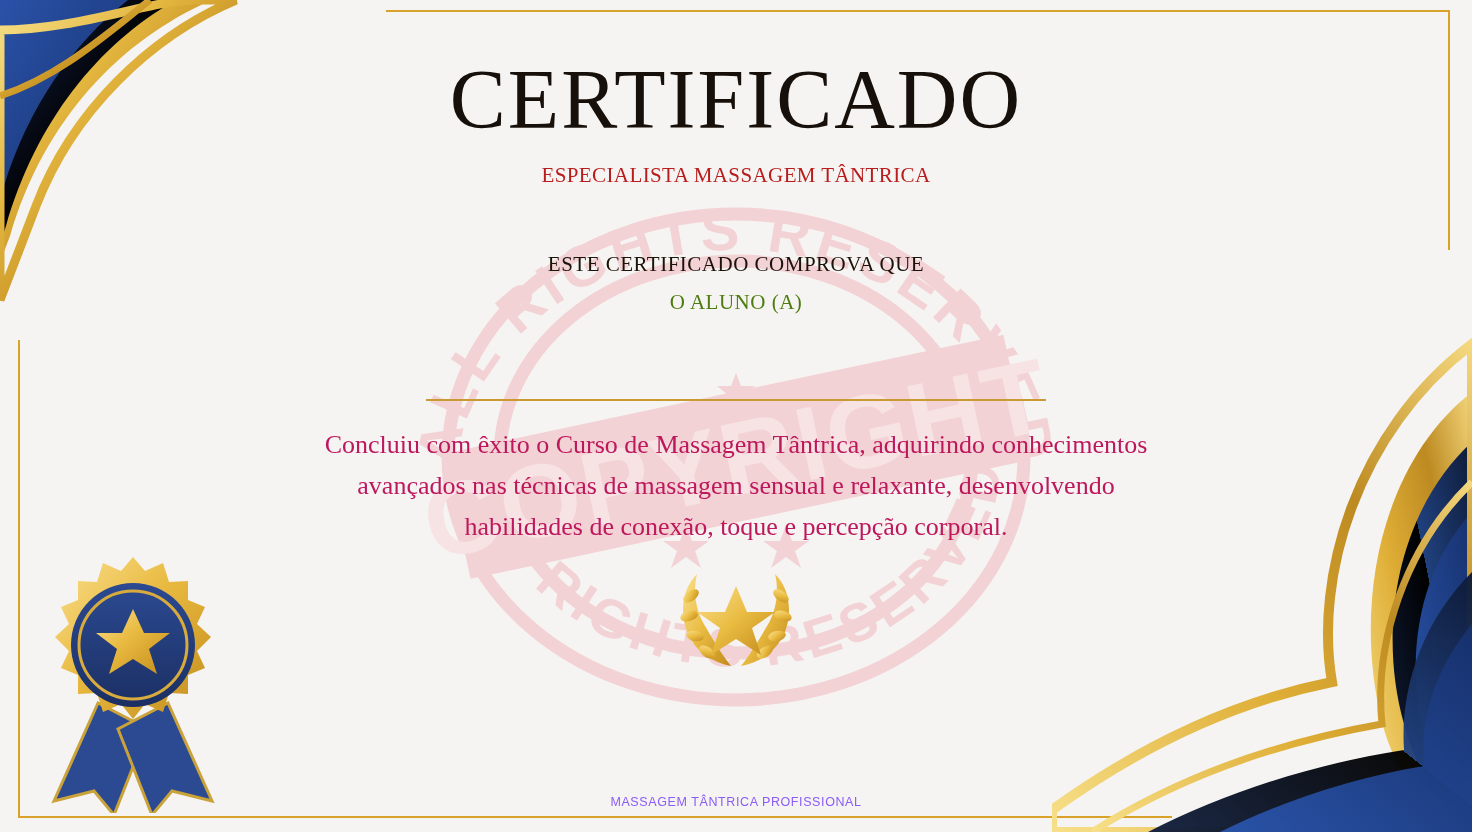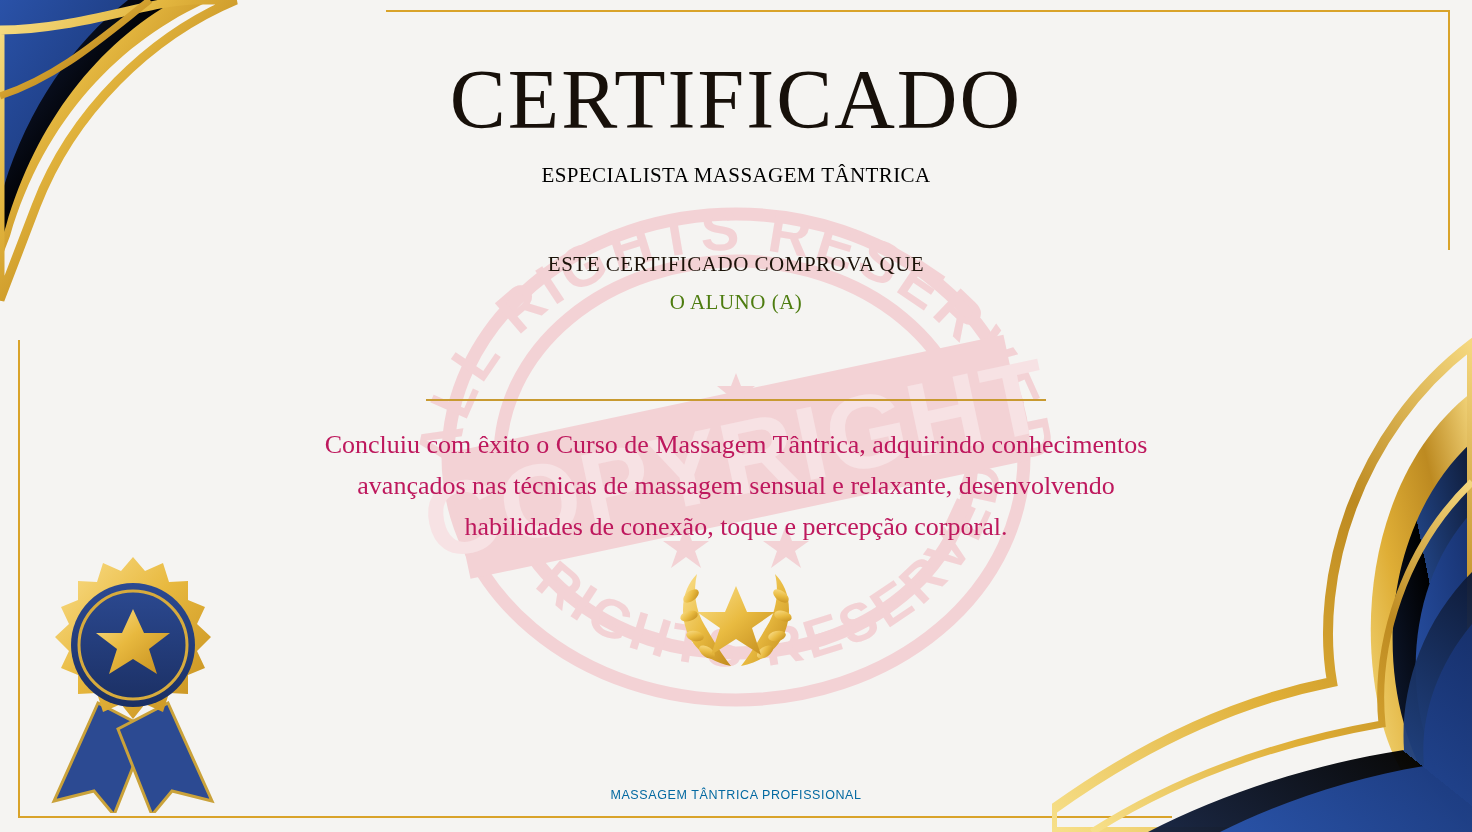--- a/index.html
+++ b/index.html
@@ -93,21 +93,21 @@
     line-height: 1;
   }
 
   .subtitle {
     position: absolute;
     top: 163px;
     left: 0;
     width: 100%;
     font-size: 21px;
     letter-spacing: 0.4px;
-    color: #000000;
+    color: #b91c1c;
     font-family: "Liberation Serif", serif;
   }
 
   .lead-1 {
     position: absolute;
     top: 252px;
     left: 0;
     width: 100%;
     font-size: 21px;
     letter-spacing: 0.5px;
@@ -141,26 +141,26 @@
     transform: translateX(-50%);
     width: 860px;
     font-size: 26px;
     line-height: 41px;
     color: #be185d;
     font-family: "Liberation Serif", serif;
   }
 
   .footer {
     position: absolute;
-    bottom: 30px;
+    bottom: 23px;
     left: 0;
     width: 100%;
     font-size: 12.5px;
     letter-spacing: 0.6px;
-    color: #0369a1;
+    color: #8b5cf6;
     font-family: "Liberation Sans", sans-serif;
   }
 
   
   .seal-badge {
     position: absolute;
     left: 36px;
     top: 553px;
     width: 200px;
     height: 260px;

